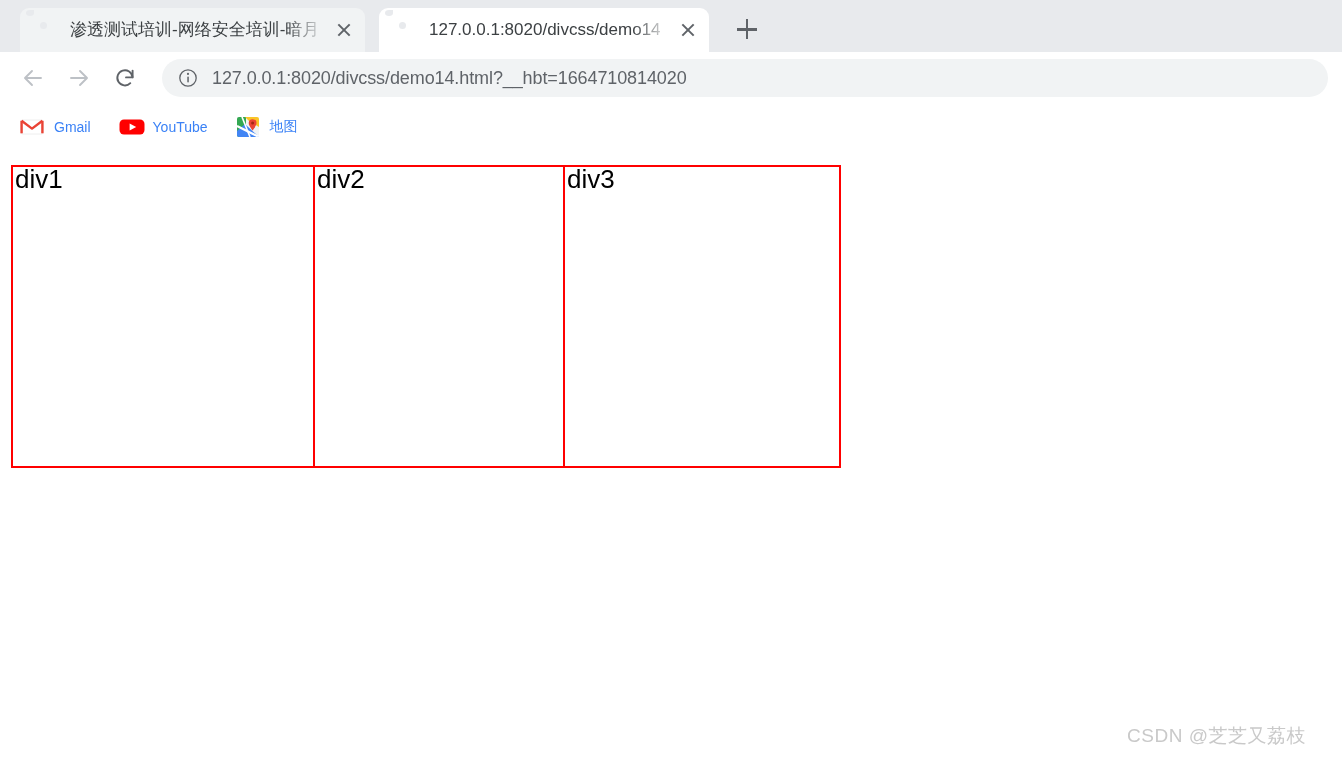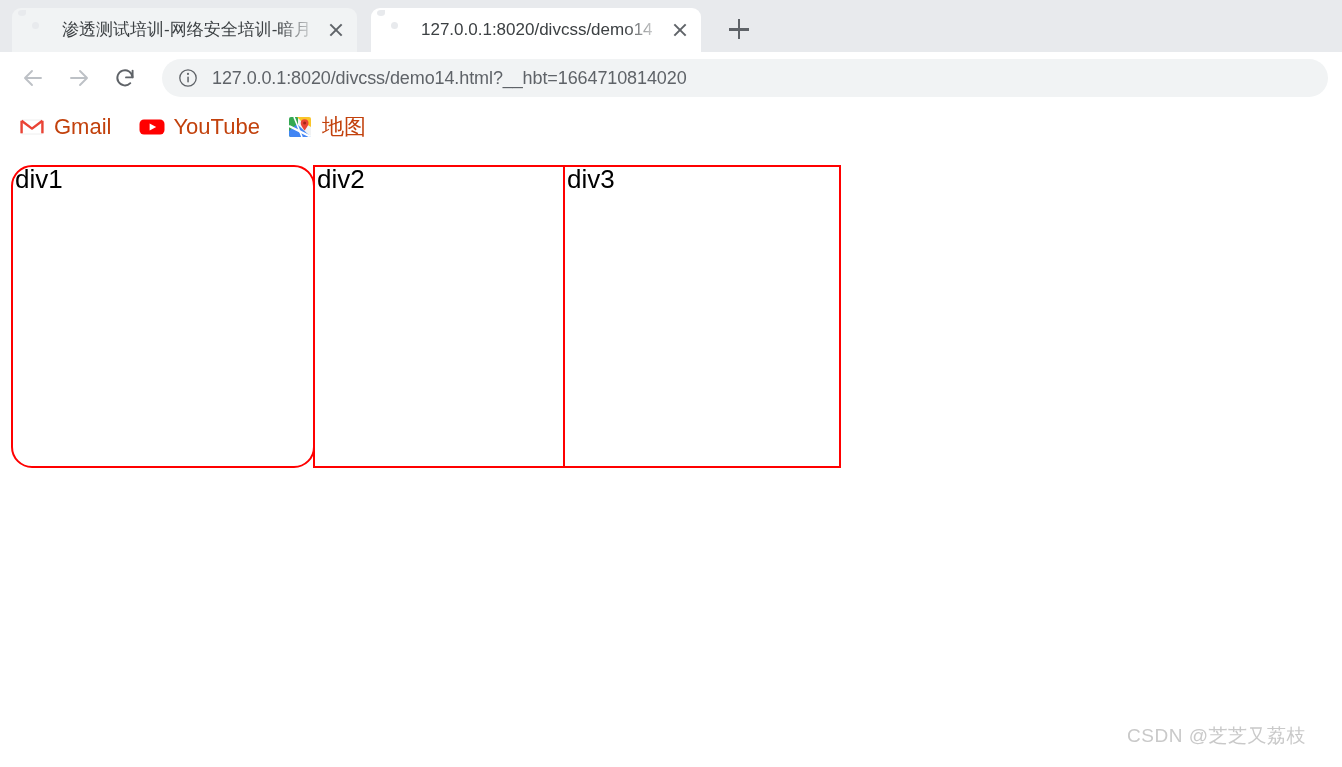--- a/index.html
+++ b/index.html
@@ -19,21 +19,21 @@
     position: relative;
     background: #ffffff;
   }
 
   
   .tab-strip {
     height: 52px;
     background: #e8eaed;
     display: flex;
     align-items: flex-end;
-    padding-left: 12px;
+    padding-left: 20px;
     position: relative;
   }
 
   .tab {
     height: 44px;
     display: flex;
     align-items: center;
     border-radius: 9px 9px 0 0;
     padding: 0 8px 0 16px;
     position: relative;
@@ -204,22 +204,22 @@
 
   .bookmark-icon {
     width: 24px;
     height: 24px;
     flex: 0 0 24px;
     margin-right: 10px;
     position: relative;
   }
 
   .bookmark-label {
-    font-size: 22px;
-    color: #c2410c;
+    font-size: 14px;
+    color: #3b82f6;
     white-space: nowrap;
   }
 
   
   .page-viewport {
     position: absolute;
     left: 0;
     top: 150px;
     width: 1342px;
     height: 617px;
@@ -239,21 +239,21 @@
     border: 2px solid #ff0000;
     background: #ffffff;
     font-size: 26px;
     color: #000000;
     line-height: 1.12;
     font-family: "Liberation Sans", sans-serif;
     padding: 0;
     overflow: hidden;
   }
 
-  .demo-div.d1 { width: 304px; border-radius: 21px; }
+  .demo-div.d1 { width: 304px; }
   .demo-div.d2 { width: 252px; margin-left: -2px; }
   .demo-div.d3 { width: 278px; margin-left: -2px; }
 
   .demo-div-label {
     display: block;
     padding: 0 0 0 2px;
     margin-top: -2px;
   }
 
   

